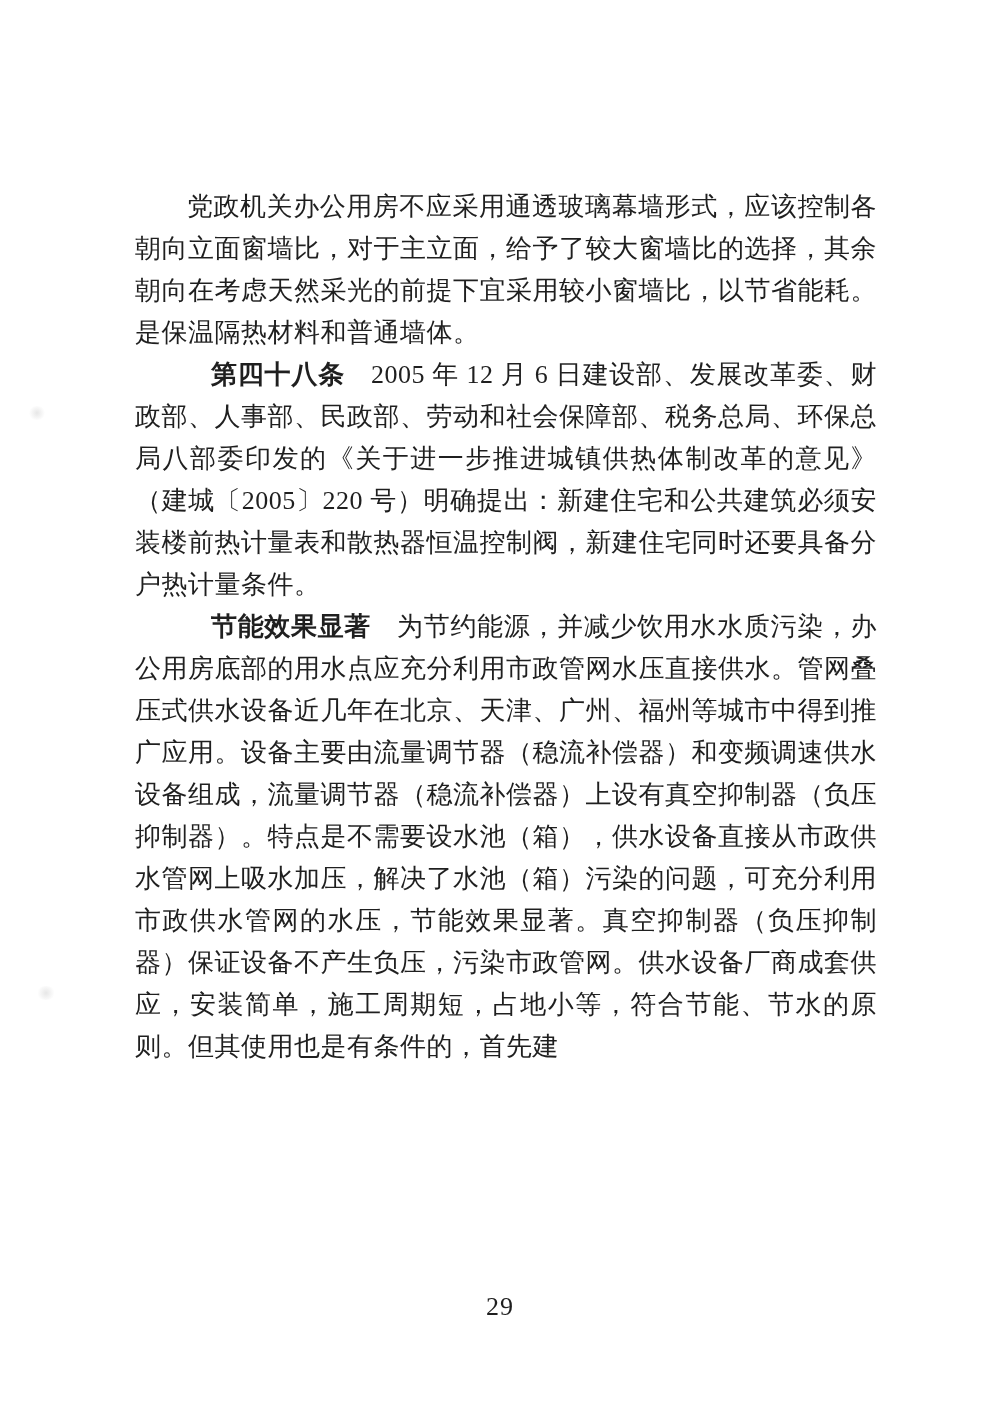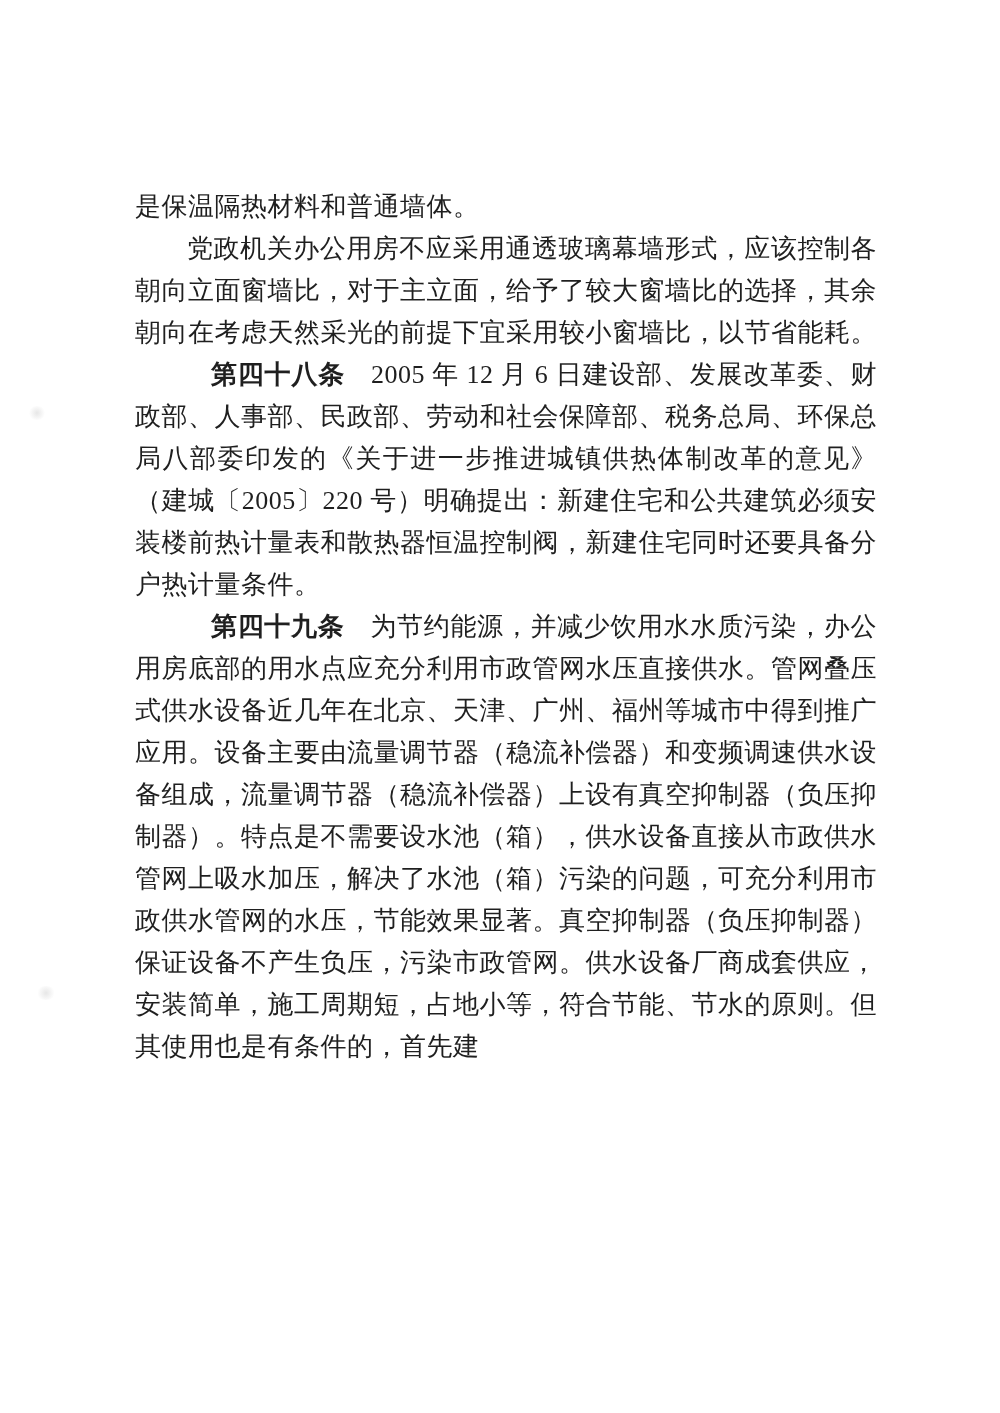--- a/index.html
+++ b/index.html
@@ -65,25 +65,26 @@
 </head>
 <body>
 
 <div class="page">
 
   <span class="scan-artifact artifact-1"></span>
   <span class="scan-artifact artifact-2"></span>
 
   <div class="text-block">
 
+    <p class="para"><span>党政机关办公用房不应采用通透玻璃幕墙形式，应该控制各朝向立面窗墙比，对于主立面，给予了较大窗墙比的选择，其余朝向在考虑天然采光的前提下宜采用较小窗墙比，以节省能耗。</span></p>
+
     <p class="para continuation"><span>是保温隔热材料和普通墙体。</span></p>
-
-    <p class="para"><span>党政机关办公用房不应采用通透玻璃幕墙形式，应该控制各朝向立面窗墙比，对于主立面，给予了较大窗墙比的选择，其余朝向在考虑天然采光的前提下宜采用较小窗墙比，以节省能耗。</span></p>
 
     <p class="para"><b class="article-heading">第四十八条</b><span>2005 年 12 月 6 日建设部、发展改革委、财政部、人事部、民政部、劳动和社会保障部、税务总局、环保总局八部委印发的《关于进一步推进城镇供热体制改革的意见》（建城〔2005〕220 号）明确提出：新建住宅和公共建筑必须安装楼前热计量表和散热器恒温控制阀，新建住宅同时还要具备分户热计量条件。</span></p>
 
 
-    <p class="para"><b class="article-heading">第四十九条</b><span>为节约能源，并减少饮用水水质污染，办公用房底部的用水点应充分利用市政管网水压直接供水。管网叠压式供水设备近几年在北京、天津、广州、福州等城市中得到推广应用。设备主要由流量调节器（稳流补偿器）和变频调速供水设备组成，流量调节器（稳流补偿器）上设有真空抑制器（负压抑制器）。特点是不需要设水池（箱），供水设备直接从市政供水管网上吸水加压，解决了水池（箱）污染的问题，可充分利用市政供水管网的水压，节能效果显著。真空抑制器（负压抑制器）保证设备不产生负压，污染市政管网。供水设备厂商成套供应，安装简单，施工周期短，占地小等，符合节能、节水的原则。但其使用也是有条件的，首先建</span></p>
+    <p class="para"><b class="article-heading">节能效果显著</b><span>为节约能源，并减少饮用水水质污染，办公用房底部的用水点应充分利用市政管网水压直接供水。管网叠压式供水设备近几年在北京、天津、广州、福州等城市中得到推广应用。设备主要由流量调节器（稳流补偿器）和变频调速供水设备组成，流量调节器（稳流补偿器）上设有真空抑制器（负压抑制器）。特点是不需要设水池（箱），供水设备直接从市政供水管网上吸水加压，解决了水池（箱）污染的问题，可充分利用市政供水管网的水压，节能效果显著。真空抑制器（负压抑制器）保证设备不产生负压，污染市政管网。供水设备厂商成套供应，安装简单，施工周期短，占地小等，符合节能、节水的原则。但其使用也是有条件的，首先建</span></p>
 
   </div>
 
+  <div class="page-number">29</div>
 
 </div>
 
 </body></html>

